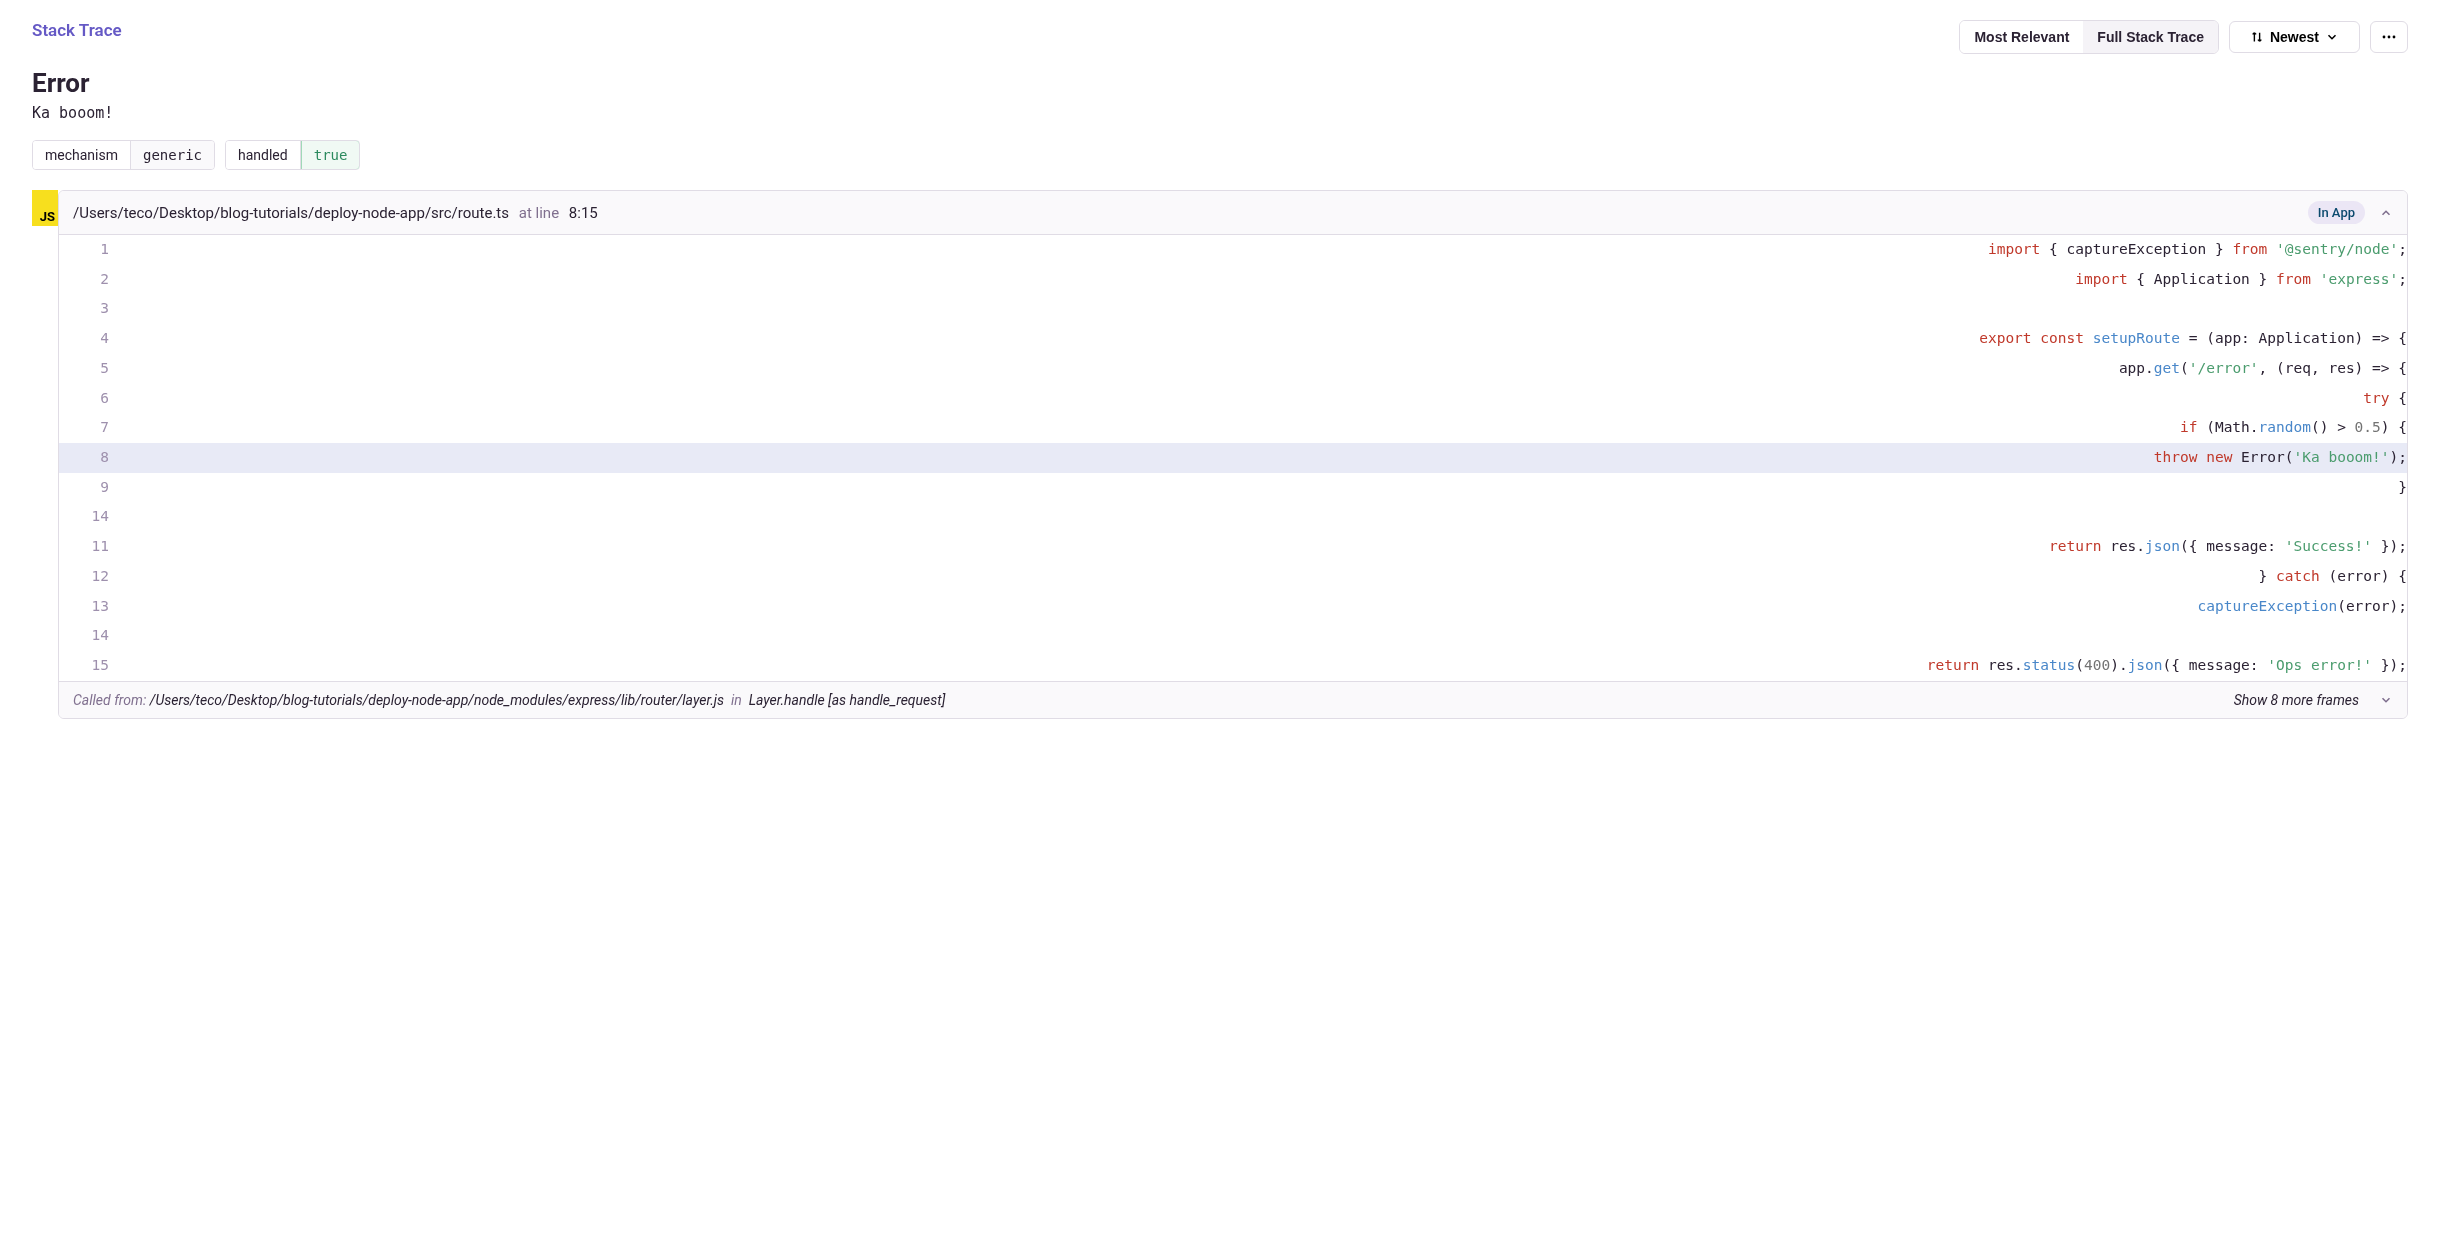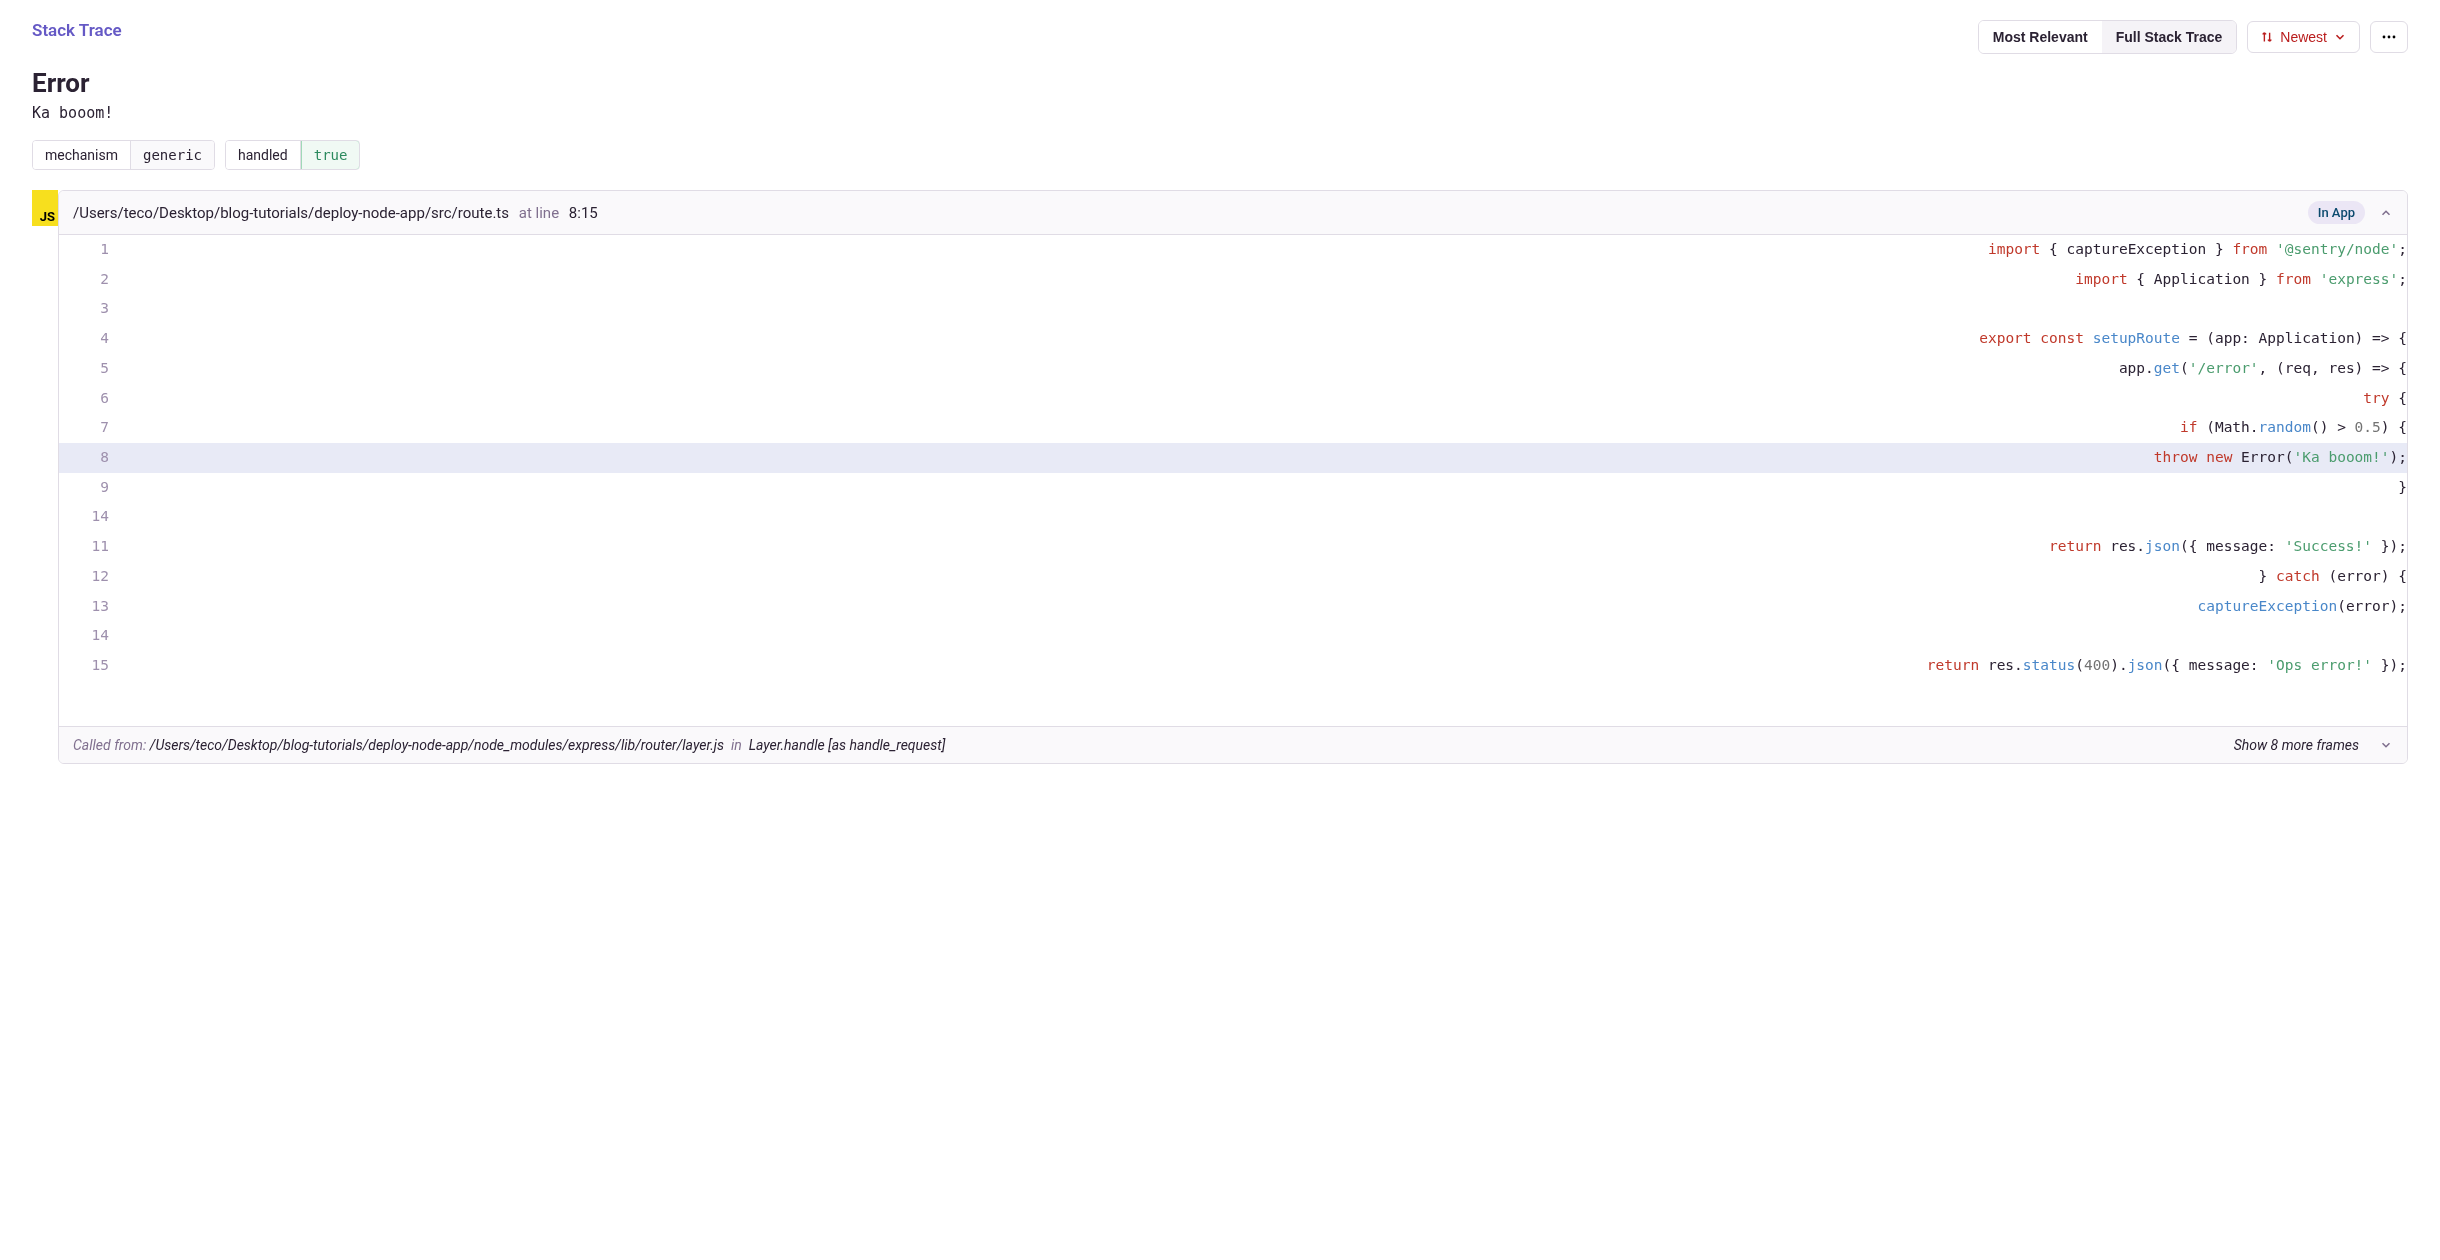--- a/index.html
+++ b/index.html
@@ -41,27 +41,27 @@
   cursor: pointer;
   border: none;
 }
 .toggle-btn.active {
   background: #fff;
 }
 .btn {
   display: flex;
   align-items: center;
   gap: 6px;
-  padding: 7px 12px;
+  padding: 7px 20px;
   border: 1px solid #e0dce5;
   border-radius: 6px;
   background: #fff;
   font-size: 14px;
-  font-weight: 400;
-  color: #b91c1c;
+  font-weight: 700;
+  color: #000000;
   cursor: pointer;
 }
 .btn svg { width: 14px; height: 14px; }
 .icon-btn {
   padding: 7px 10px;
   border: 1px solid #e0dce5;
   border-radius: 6px;
   background: #fff;
   cursor: pointer;
   display: flex;
@@ -196,21 +196,20 @@
 .frame-footer {
   display: flex;
   align-items: center;
   justify-content: space-between;
   padding: 10px 14px;
   background: #faf9fb;
   border-top: 1px solid #e0dce5;
   font-size: 14px;
   color: #80708f;
   font-style: italic;
-  margin-top: 45px;
 }
 .frame-footer .path { color: #2b2233; font-style: italic; }
 .show-more {
   display: flex;
   align-items: center;
   gap: 20px;
   color: #2b2233;
   font-style: italic;
   font-weight: 400;
   cursor: pointer;

